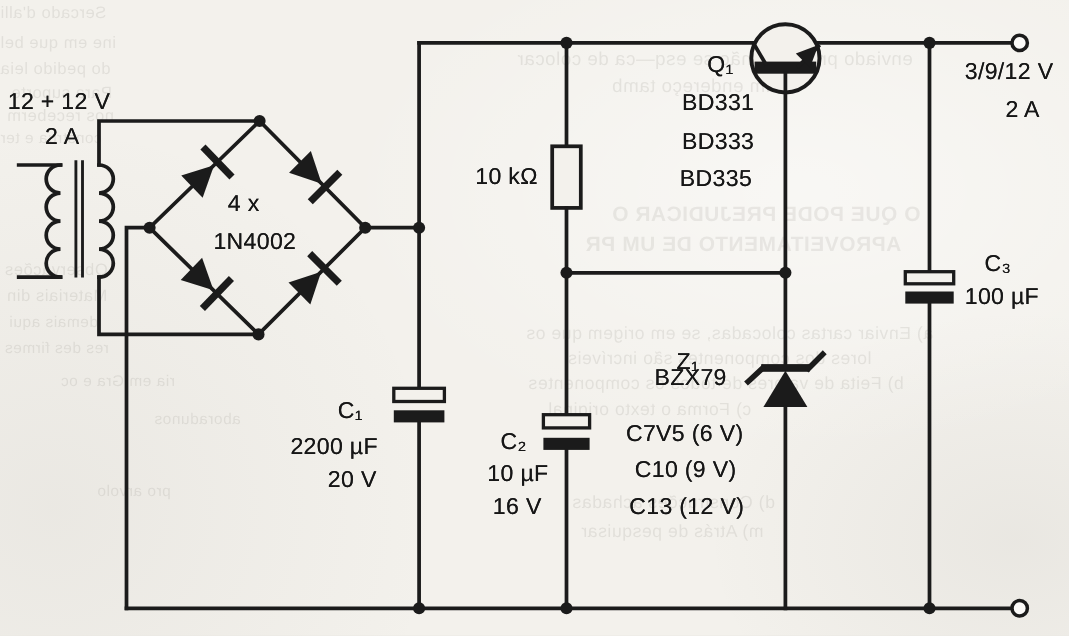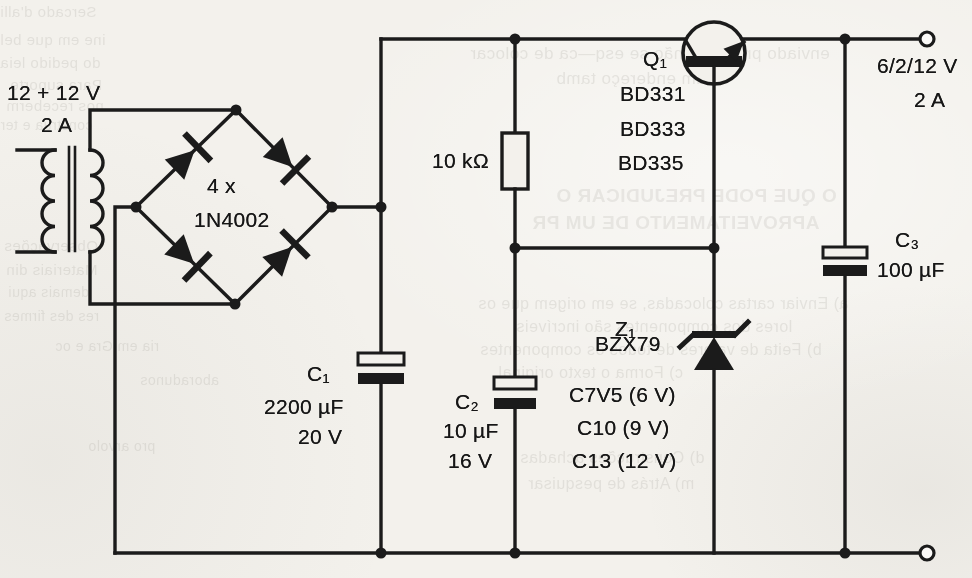--- a/index.html
+++ b/index.html
@@ -162,21 +162,21 @@
 
   <div class="lbl" style="left:7px;top:82px">12 + 12 V</div>
   <div class="lbl" style="left:41px;top:114px">2 A</div>
   <div class="lbl" style="left:207px;top:175px">4 x</div>
   <div class="lbl" style="left:194px;top:209px">1N4002</div>
   <div class="lbl" style="left:432px;top:150px">10 kΩ</div>
   <div class="lbl" style="left:643px;top:48px">Q₁</div>
   <div class="lbl" style="left:620px;top:83px">BD331</div>
   <div class="lbl" style="left:620px;top:118px">BD333</div>
   <div class="lbl" style="left:618px;top:152px">BD335</div>
-  <div class="lbl" style="left:877px;top:55px">6/2/12 V</div>
+  <div class="lbl" style="left:877px;top:55px">3/9/12 V</div>
   <div class="lbl" style="left:914px;top:89px">2 A</div>
   <div class="lbl" style="left:307px;top:363px">C₁</div>
   <div class="lbl" style="left:264px;top:396px">2200 µF</div>
   <div class="lbl" style="left:298px;top:426px">20 V</div>
   <div class="lbl" style="left:455px;top:391px">C₂</div>
   <div class="lbl" style="left:443px;top:420px">10 µF</div>
   <div class="lbl" style="left:448px;top:450px">16 V</div>
   <div class="lbl" style="left:615px;top:318px">Z₁</div>
   <div class="lbl" style="left:595px;top:333px">BZX79</div>
   <div class="lbl" style="left:569px;top:384px">C7V5 (6 V)</div>

